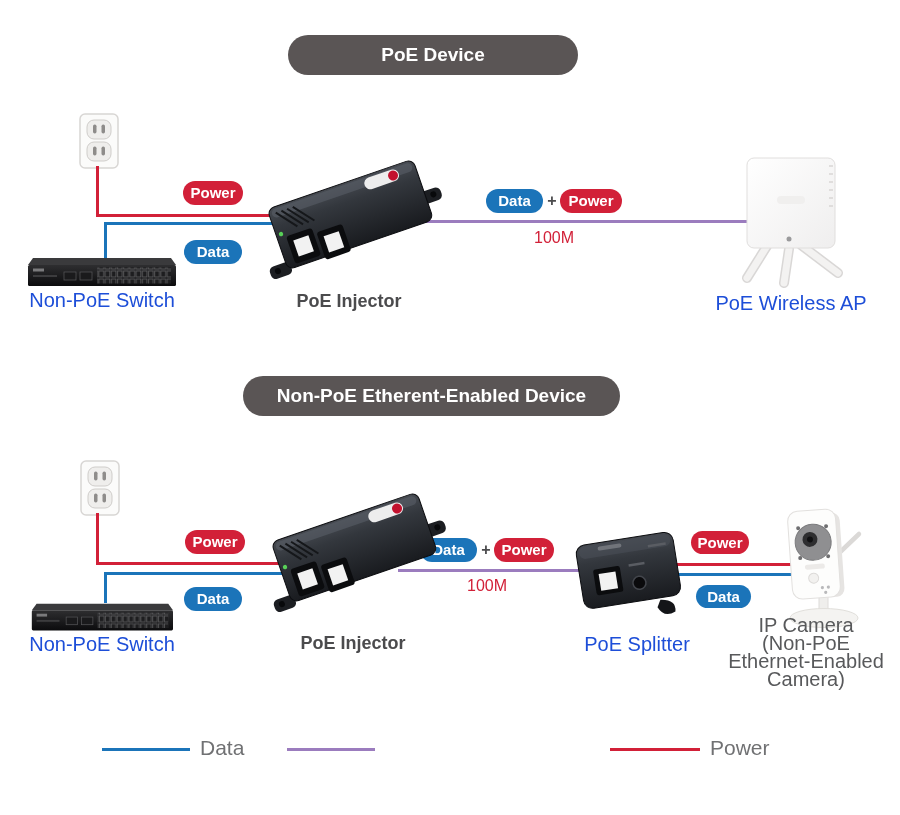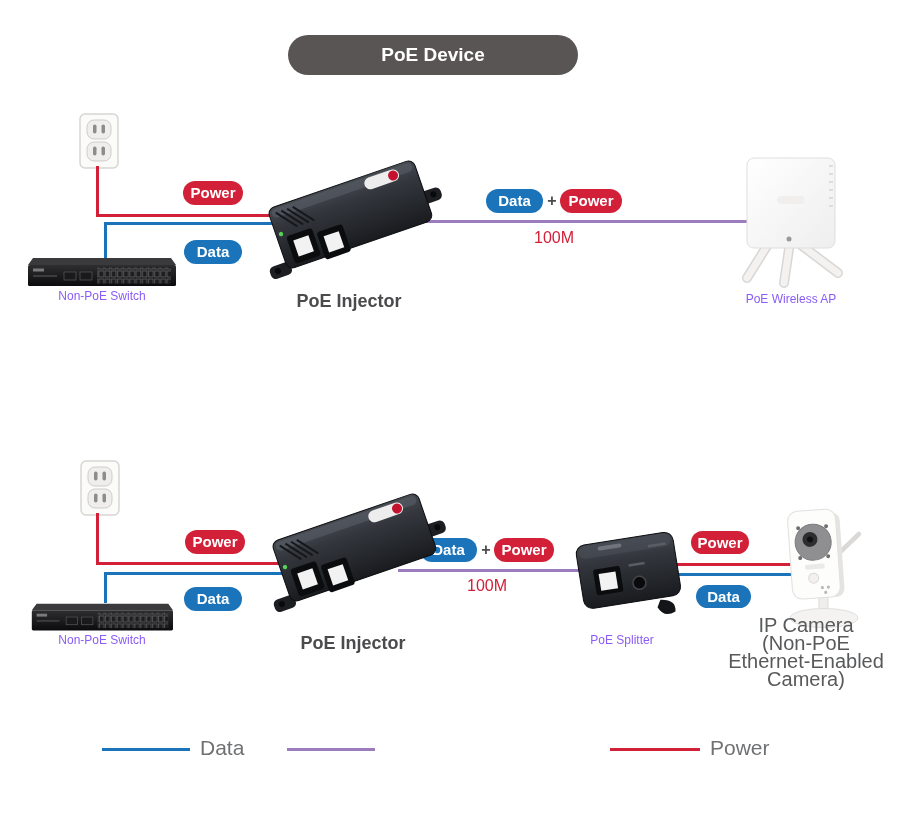--- a/index.html
+++ b/index.html
@@ -9,21 +9,21 @@
   .hdr{background:#5a5555;color:#fff;font-weight:bold;font-size:19px;text-align:center;
        border-radius:21px;height:40px;line-height:40px;}
   .pill{position:absolute;color:#fff;font-weight:bold;font-size:15px;text-align:center;
         height:24px;line-height:24px;border-radius:13px;}
   .pill.red{background:#d22038;}
   .pill.blue{background:#1b74b9;}
   .wire{position:absolute;}
   .wire.red{background:#d22038;}
   .wire.blue{background:#1b74b9;}
   .wire.purple{background:#9b7cbe;}
-  .devlabel{position:absolute;color:#8b5cf6;font-size:12px;text-align:center;}
+  .devlabel{position:absolute;color:#1d4ed8;font-size:20px;text-align:center;}
   .devlabel.bold{color:#4b4b4d;font-weight:bold;font-size:18px;}
   .plus{position:absolute;color:#4b4b4d;font-weight:bold;font-size:16px;text-align:center;
         height:24px;line-height:24px;}
   .dist{position:absolute;color:#d22038;font-size:16px;text-align:center;width:100px;}
   .camlabel{position:absolute;color:#58595b;font-size:20px;line-height:18px;text-align:center;width:160px;}
   .legend-line{position:absolute;height:3px;top:748px;}
   .legend-text{position:absolute;color:#707173;font-size:21px;top:736px;}
 </style>
 </head>
 <body>
@@ -131,20 +131,21 @@
       <line x1="92" y1="28" x2="96" y2="28"></line>
         <line x1="92" y1="36" x2="96" y2="36"></line>
       <line x1="92" y1="44" x2="96" y2="44"></line>
         <line x1="92" y1="52" x2="96" y2="52"></line>
     </g>
     <rect x="40" y="42" width="28" height="8" rx="4" fill="#f0efee"></rect>
     <circle cx="52" cy="85" r="2.5" fill="#9a9a9c"></circle>
   </svg>
   <div class="devlabel" style="left:711px;top:292px;width:160px;">PoE Wireless AP</div>
 
+  <div class="abs hdr" style="left:243px;top:376px;width:377px;">Non-PoE Etherent-Enabled Device</div>
 
   <svg class="abs" style="left:79px;top:459px" width="42" height="58" viewBox="0 0 42 58">
     <rect x="2" y="2" width="38" height="54" rx="5" fill="#fbfbfa" stroke="#d8d6d4" stroke-width="1.5"></rect>
     <rect x="9" y="8" width="24" height="19" rx="7" fill="#efeeec" stroke="#cfcdca"></rect>
     <rect x="15" y="12.5" width="3.5" height="9" rx="1.7" fill="#8e8c8a"></rect>
     <rect x="23.5" y="12.5" width="3.5" height="9" rx="1.7" fill="#8e8c8a"></rect>
     <rect x="9" y="30" width="24" height="19" rx="7" fill="#efeeec" stroke="#cfcdca"></rect>
     <rect x="15" y="34.5" width="3.5" height="9" rx="1.7" fill="#8e8c8a"></rect>
     <rect x="23.5" y="34.5" width="3.5" height="9" rx="1.7" fill="#8e8c8a"></rect>
   </svg>
@@ -211,21 +212,21 @@
       <rect x="8" y="16" width="98" height="64" rx="9" fill="url(#injBody)" stroke="#0c0d10"></rect>
       <rect x="11" y="18" width="92" height="12" rx="6" fill="#4a4e56" opacity="0.6"></rect>
       <rect x="30" y="20" width="24" height="4" rx="2" fill="#83868c" opacity="0.7"></rect>
       <rect x="22" y="42" width="27" height="26" rx="2.5" fill="#0b0c0e"></rect>
       <rect x="27" y="47" width="17" height="17" fill="#f2f2f2"></rect>
       <circle cx="66" cy="62" r="6.5" fill="#0a0a0c" stroke="#43464c" stroke-width="1.5"></circle>
       <rect x="58" y="42" width="16" height="2.5" fill="#5a5d63"></rect>
       <rect x="80" y="26" width="18" height="2.5" fill="#5a5d63"></rect>
     </g>
   </svg>
-  <div class="devlabel" style="left:542px;top:633px;width:160px;">PoE Splitter</div>
+  <div class="devlabel" style="left:557px;top:633px;width:160px;">PoE Splitter</div>
 
   <svg class="abs" style="left:762px;top:498px" width="110" height="135" viewBox="0 0 110 135">
     <line x1="74" y1="58" x2="97" y2="36" stroke="#dbd9d7" stroke-width="4.5" stroke-linecap="round"></line>
     <rect x="57" y="92" width="9" height="26" fill="#efeeec" stroke="#dedcda"></rect>
     <ellipse cx="62" cy="120" rx="34" ry="9.5" fill="#f4f3f1" stroke="#e1dfdb"></ellipse>
     <g transform="rotate(-4 54 56)">
       <rect x="62" y="16" width="18" height="84" rx="8" fill="#e6e4e2"></rect>
       <rect x="28" y="12" width="48" height="88" rx="10" fill="#fdfdfc" stroke="#e2e0de"></rect>
       <circle cx="52" cy="44" r="18" fill="#8f8f91"></circle>
       <circle cx="52" cy="44" r="18" fill="none" stroke="#7b7b7d"></circle>

